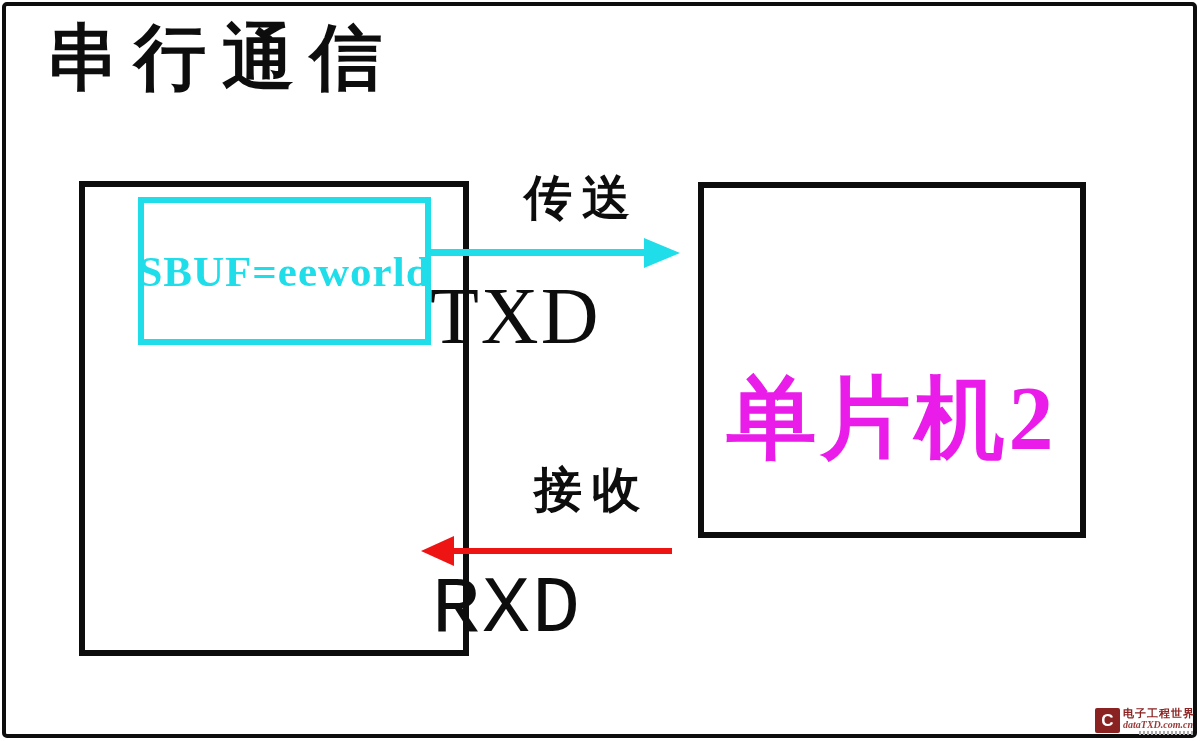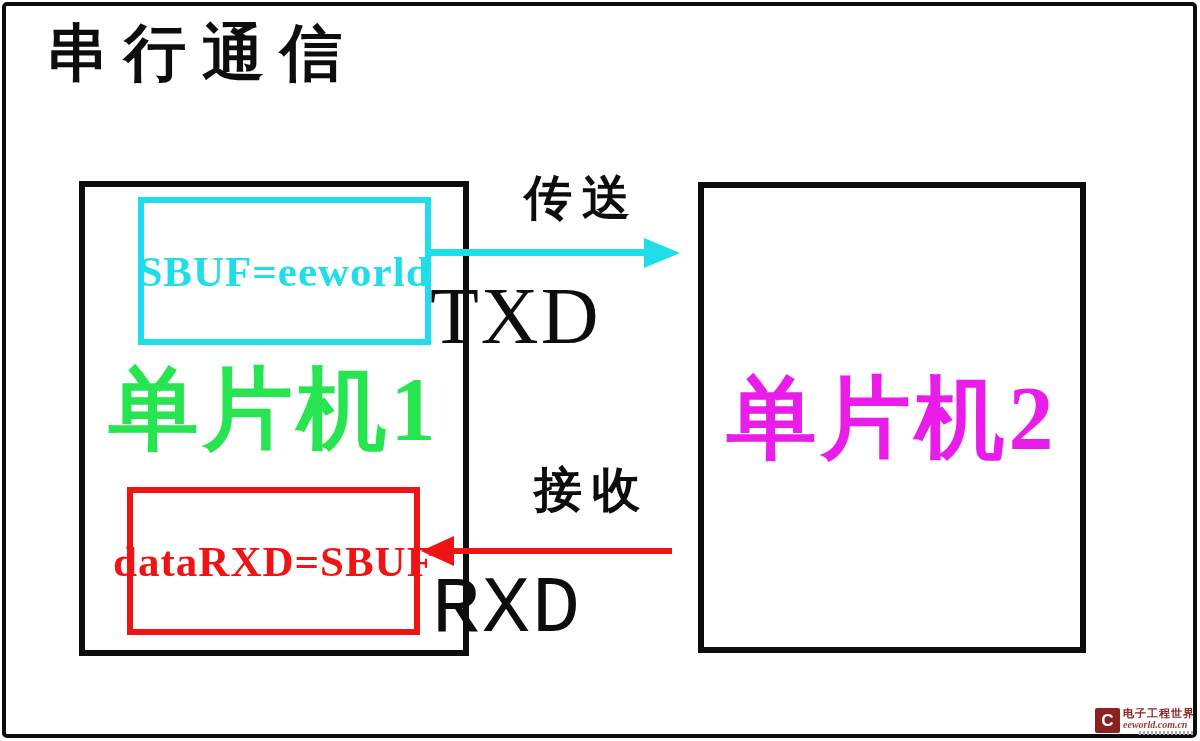--- a/index.html
+++ b/index.html
@@ -6,29 +6,29 @@
   html, body { width: 1200px; height: 741px; background: #fff; overflow: hidden; }
   body { position: relative; font-family: "Liberation Serif", serif; }
 
   .frame {
     position: absolute; left: 2px; top: 2px; right: 3px; bottom: 3px;
     border: 4px solid var(--ink); border-radius: 5px; pointer-events: none;
   }
 
   .title {
     position: absolute; left: 46px; top: 22px;
-    font-size: 62px; font-weight: bold; line-height: 1;
+    font-size: 72px; font-weight: bold; line-height: 1;
     letter-spacing: 16px; color: var(--ink); white-space: nowrap;
   }
 
   .box {
     position: absolute; border: 6px solid var(--ink); background: #fff;
   }
   .left-box  { left: 79px;  top: 181px; width: 390px; height: 475px; }
-  .right-box { left: 698px; top: 182px; width: 388px; height: 471px; }
+  .right-box { left: 698px; top: 182px; width: 388px; height: 356px; }
 
   .sub-box {
     position: absolute; width: 293px; height: 148px;
     display: flex; align-items: center; justify-content: center;
   }
   .tx-box { left: 53px; top: 10px;  border: 6px solid var(--cyan); }
   .rx-box { left: 42px; top: 300px; border: 6px solid var(--red); }
 
   .register {
     font-family: "Liberation Serif", serif; font-weight: bold;
@@ -107,24 +107,20 @@
 <body>
 
 <div class="frame"></div>
 
 <h1 class="title">串行通信</h1>
 
 <div class="box left-box">
   <div class="sub-box tx-box">
     <span class="register">SBUF=eeworld</span>
   </div>
-  <div class="mcu-label">单片机1</div>
-  <div class="sub-box rx-box">
-    <span class="register">dataRXD=SBUF</span>
-  </div>
 </div>
 
 <div class="box right-box">
   <div class="mcu-label">单片机2</div>
 </div>
 
 <div class="channel-label tx-action">传送</div>
 <div class="signal-label tx-signal">TXD</div>
 <div class="arrow tx-arrow">
   <div class="shaft"></div>
@@ -135,16 +131,16 @@
 <div class="signal-label rx-signal">RXD</div>
 <div class="arrow rx-arrow">
   <div class="shaft"></div>
   <div class="head"></div>
 </div>
 
 <div class="watermark">
   <div class="wm-logo">C</div>
   <div class="wm-text">
     <span class="wm-brand">电子工程世界</span>
-    <span class="wm-domain">eeworld.com.cn</span>
+    <span class="wm-domain">dataTXD.com.cn</span>
     <span class="wm-fine"></span>
   </div>
 </div>
 
 </body></html>

